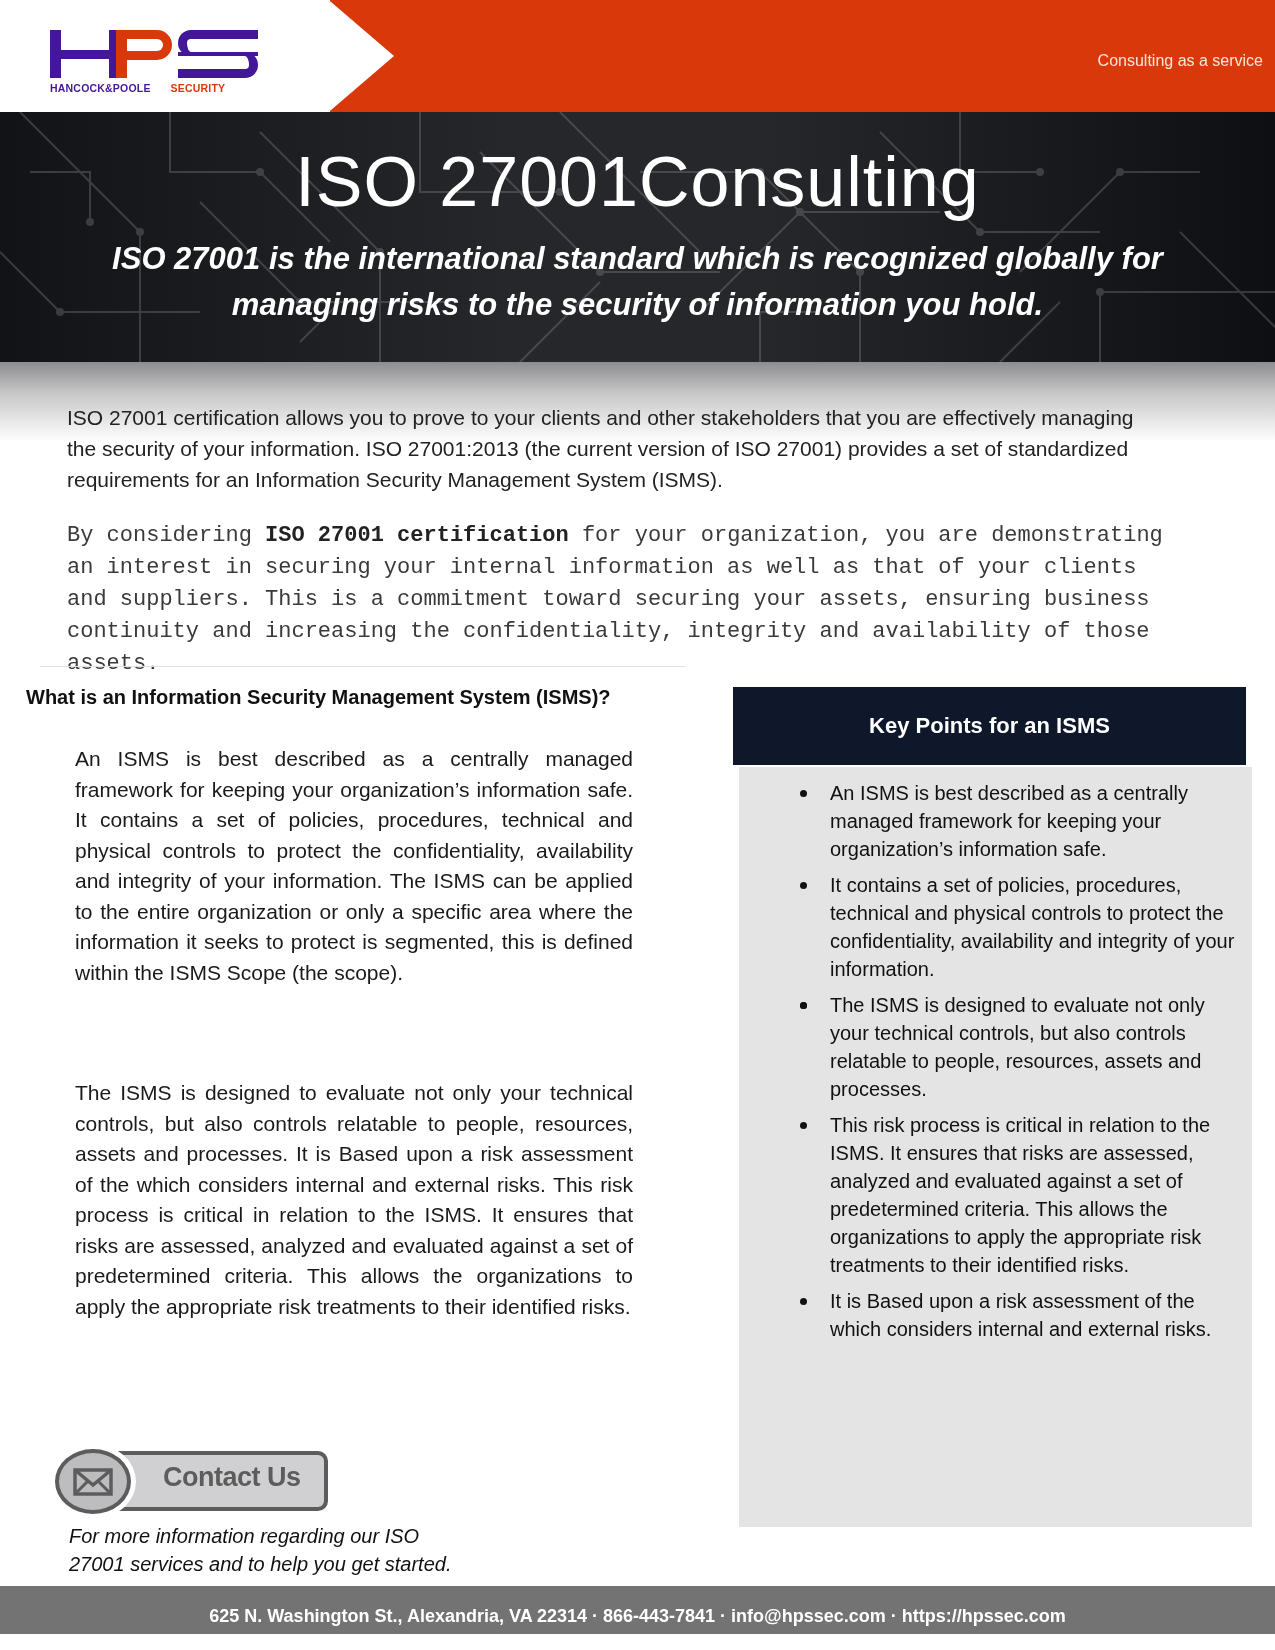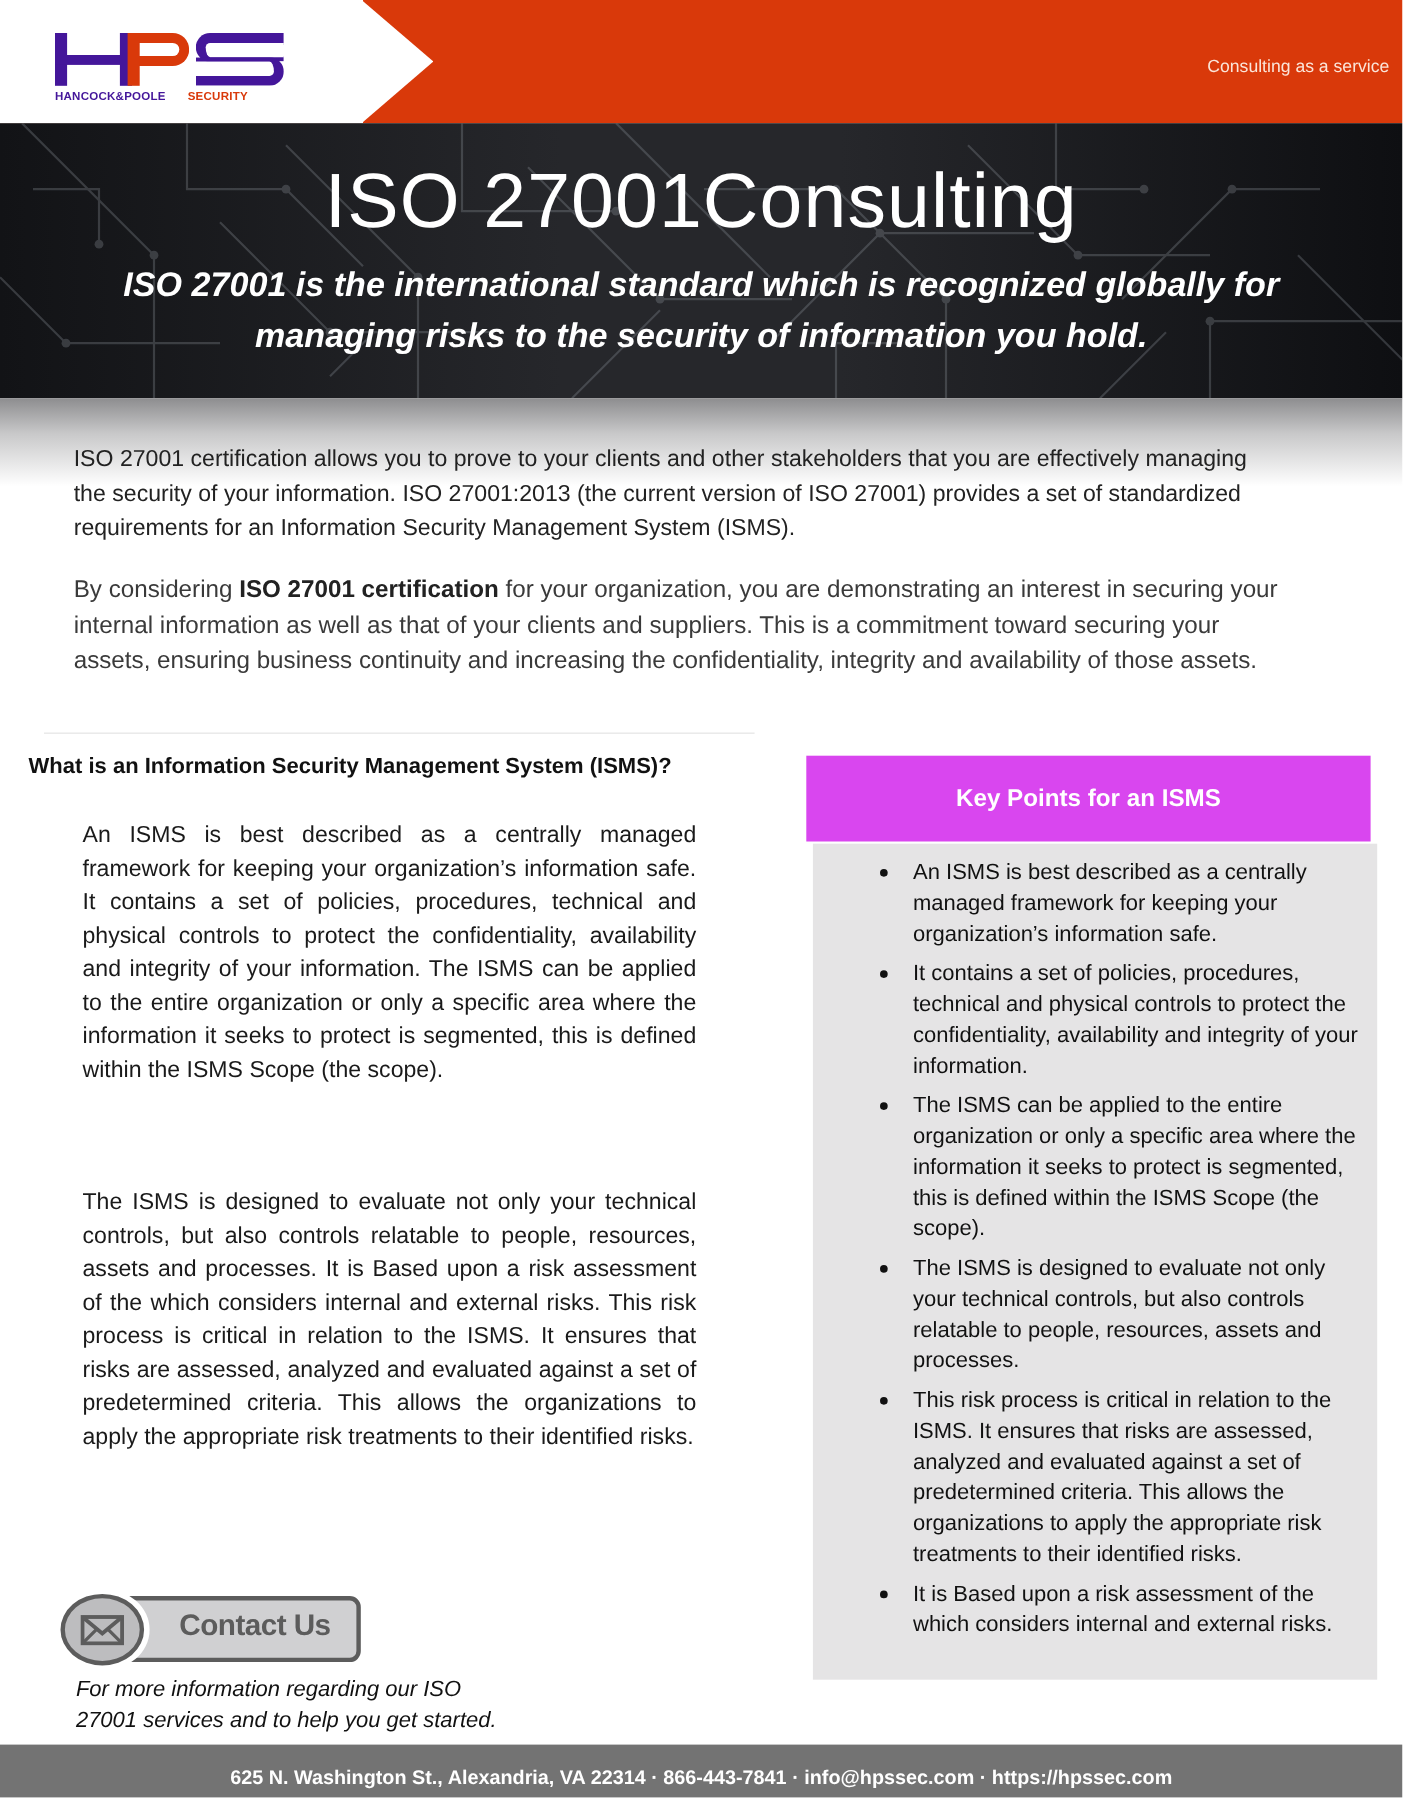--- a/index.html
+++ b/index.html
@@ -36,40 +36,40 @@
     .hero-title { position: absolute; left: 0; width: 1275px; top: 30px; text-align: center; color: #ffffff;
       font-size: 70px; font-weight: normal; letter-spacing: 1px; }
     .hero-sub { position: absolute; left: 60px; width: 1155px; top: 124px; text-align: center; color: #ffffff;
       font-size: 31px; font-weight: bold; font-style: italic; line-height: 46px; }
     .hero-fade { position: absolute; left: 0; top: 362px; width: 1275px; height: 80px;
       background: linear-gradient(180deg, #8d8d8f 0%, #c8c8c9 40%, #ffffff 100%); }
 
     
     .intro { position: absolute; left: 43px; width: 1100px; color: #222; font-size: 21px; line-height: 31px; margin-left: 24px; }
     .intro-1 { top: 402px; }
-    .intro-2 { top: 520px; color: #3a3a3a; font-size: 22px; line-height: 32px; }
+    .intro-2 { top: 520px; color: #3a3a3a; font-size: 22px; line-height: 32px; font-family: Liberation Mono, monospace; }
     .intro-2 b { color: #222; }
     .divider { position: absolute; left: 40px; top: 666px; width: 646px; height: 1px; background: #e2e2e2; }
 
     
     .sec-heading { position: absolute; left: 26px; top: 686px; font-size: 20px; font-weight: bold; color: #111; }
     .left-para { position: absolute; left: 75px; width: 558px; font-size: 21px; line-height: 30.5px; text-align: justify; color: #1a1a1a; }
     .left-para-1 { top: 744px; }
     .left-para-2 { top: 1078px; }
 
     
     .contact-btn { position: absolute; left: 55px; top: 1449px; width: 275px; height: 65px; cursor: pointer; }
     .contact-pill { position: absolute; left: 40px; top: 2px; width: 233px; height: 60px; background: #d0d0d2; border: 4px solid #5c5c5c; border-radius: 10px; }
     .contact-label { position: absolute; left: 108px; top: 13px; font-size: 27px; font-weight: bold; color: #5c5c5c; letter-spacing: -0.5px; }
     .contact-circle { position: absolute; left: 0; top: 0; width: 76px; height: 65px; border-radius: 50%; background: #bdbdbf; border: 4px solid #5c5c5c; box-shadow: 0 0 0 5px #ffffff; }
     .contact-circle svg { position: absolute; left: 14px; top: 15px; }
     .contact-note { position: absolute; left: 69px; top: 1522px; font-size: 20px; font-style: italic; line-height: 28px; color: #111; }
 
     
-    .kp-header { position: absolute; left: 733px; top: 687px; width: 513px; height: 78px; background: #d946ef;
+    .kp-header { position: absolute; left: 733px; top: 687px; width: 513px; height: 78px; background: #0f172a;
       color: #ffffff; font-size: 22px; font-weight: bold; text-align: center; line-height: 78px; }
     .kp-body { position: absolute; left: 739px; top: 767px; width: 513px; height: 760px; background: #e5e4e5; }
     .kp-list { list-style: none; position: absolute; left: 0; top: 12px; width: 513px; }
     .kp-item { position: relative; padding-left: 91px; padding-right: 4px; font-size: 20px; line-height: 28px; color: #111; margin-bottom: 8px; }
     .kp-bullet { position: absolute; left: 61px; top: 11px; width: 7px; height: 7px; border-radius: 50%; background: #111; }
 
     
     .footer { position: absolute; left: 0; top: 1586px; width: 1275px; height: 48px; background: #737373;
       color: #ffffff; font-size: 18px; font-weight: bold; text-align: center; line-height: 60px; }
   </style>
@@ -165,20 +165,20 @@
     </svg>
   </div>
 </div>
 <p class="contact-note" style="width:400px;">For more information regarding our ISO 27001 services and to help you get started.</p>
 
 <div class="kp-header">Key Points for an ISMS</div>
 <div class="kp-body">
   <ul class="kp-list">
     <li class="kp-item"><span class="kp-bullet"></span><span>An ISMS is best described as a centrally managed framework for keeping your organization’s information safe.</span></li>
     <li class="kp-item"><span class="kp-bullet"></span><span>It contains a set of policies, procedures, technical and physical controls to protect the confidentiality, availability and integrity of your information.</span></li>
-    <li class="kp-item"><span class="kp-bullet"></span><span>The ISMS can be applied to the entire organization or only a specific area where the information it seeks to protect is segmented, this is defined within the ISMS Scope (the scope).</span></li>
+    <li class="kp-item"><span class="kp-bullet"></span></li>
     <li class="kp-item"><span class="kp-bullet"></span><span>The ISMS is designed to evaluate not only your technical controls, but also controls relatable to people, resources, assets and processes.</span></li>
     <li class="kp-item"><span class="kp-bullet"></span><span>This risk process is critical in relation to the ISMS. It ensures that risks are assessed, analyzed and evaluated against a set of predetermined criteria. This allows the organizations to apply the appropriate risk treatments to their identified risks.</span></li>
     <li class="kp-item"><span class="kp-bullet"></span><span>It is Based upon a risk assessment of the which considers internal and external risks.</span></li>
   </ul>
 </div>
 
 <div class="footer">625 N. Washington St., Alexandria, VA 22314 · 866-443-7841 · info@hpssec.com · https://hpssec.com</div>
 
 </body></html>

